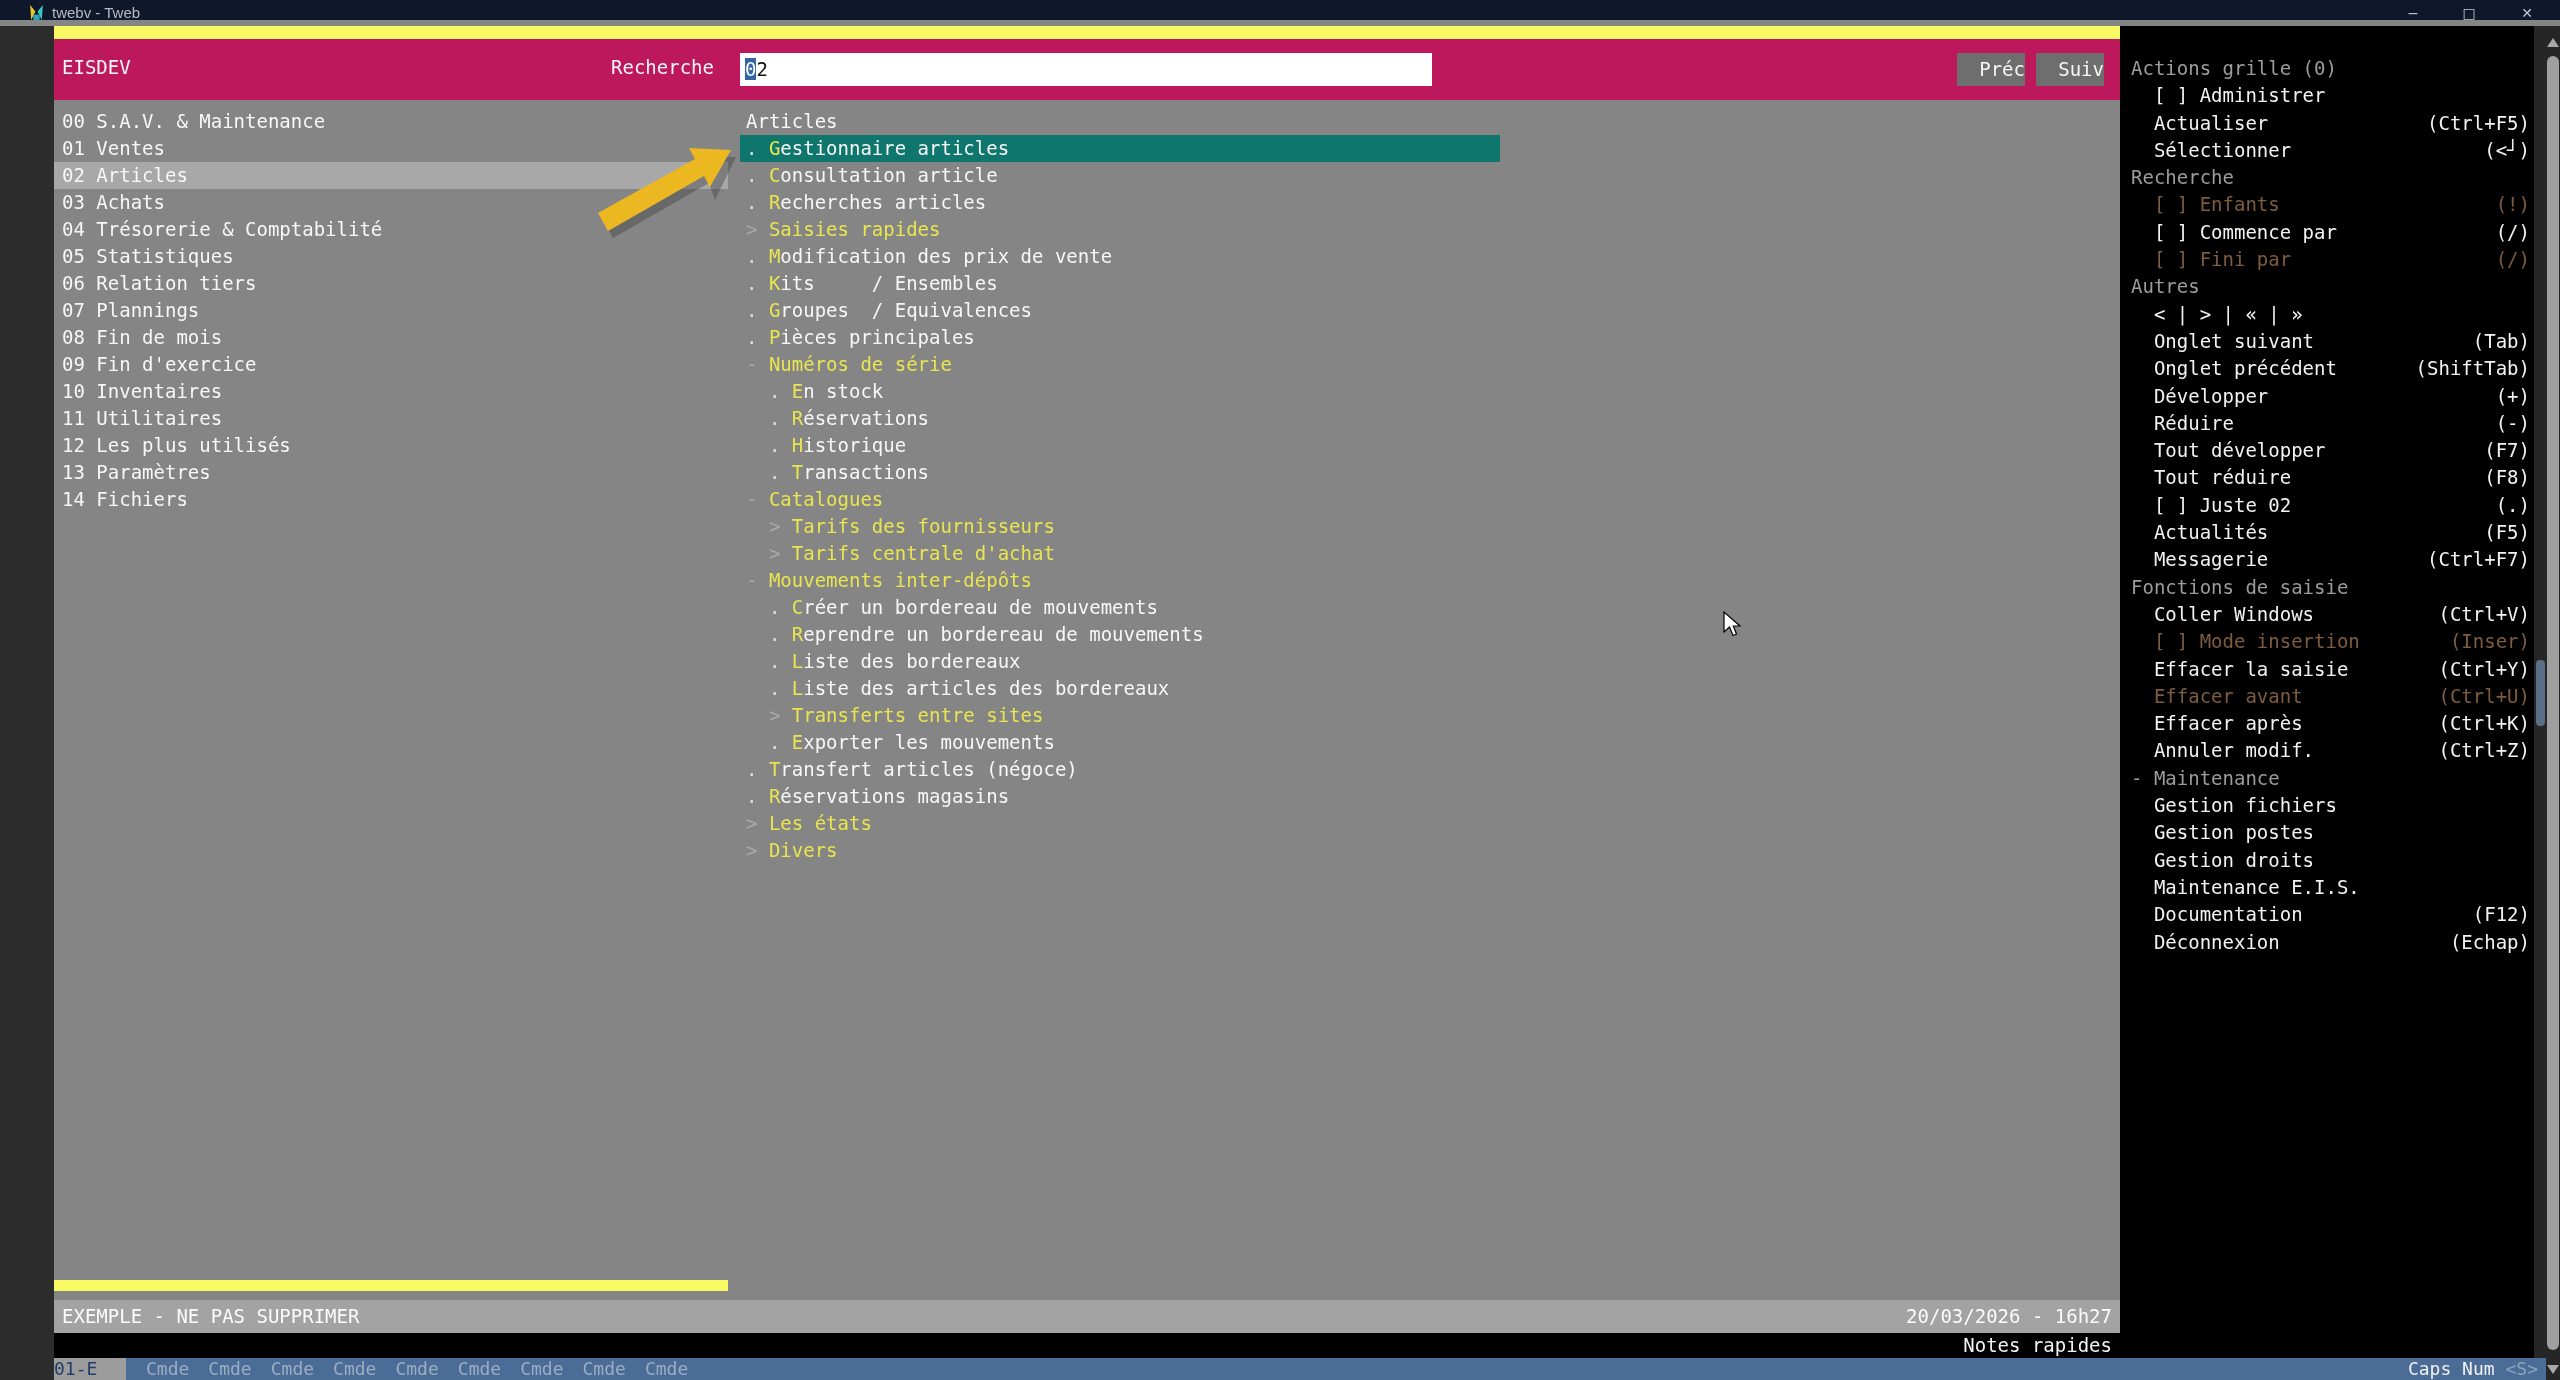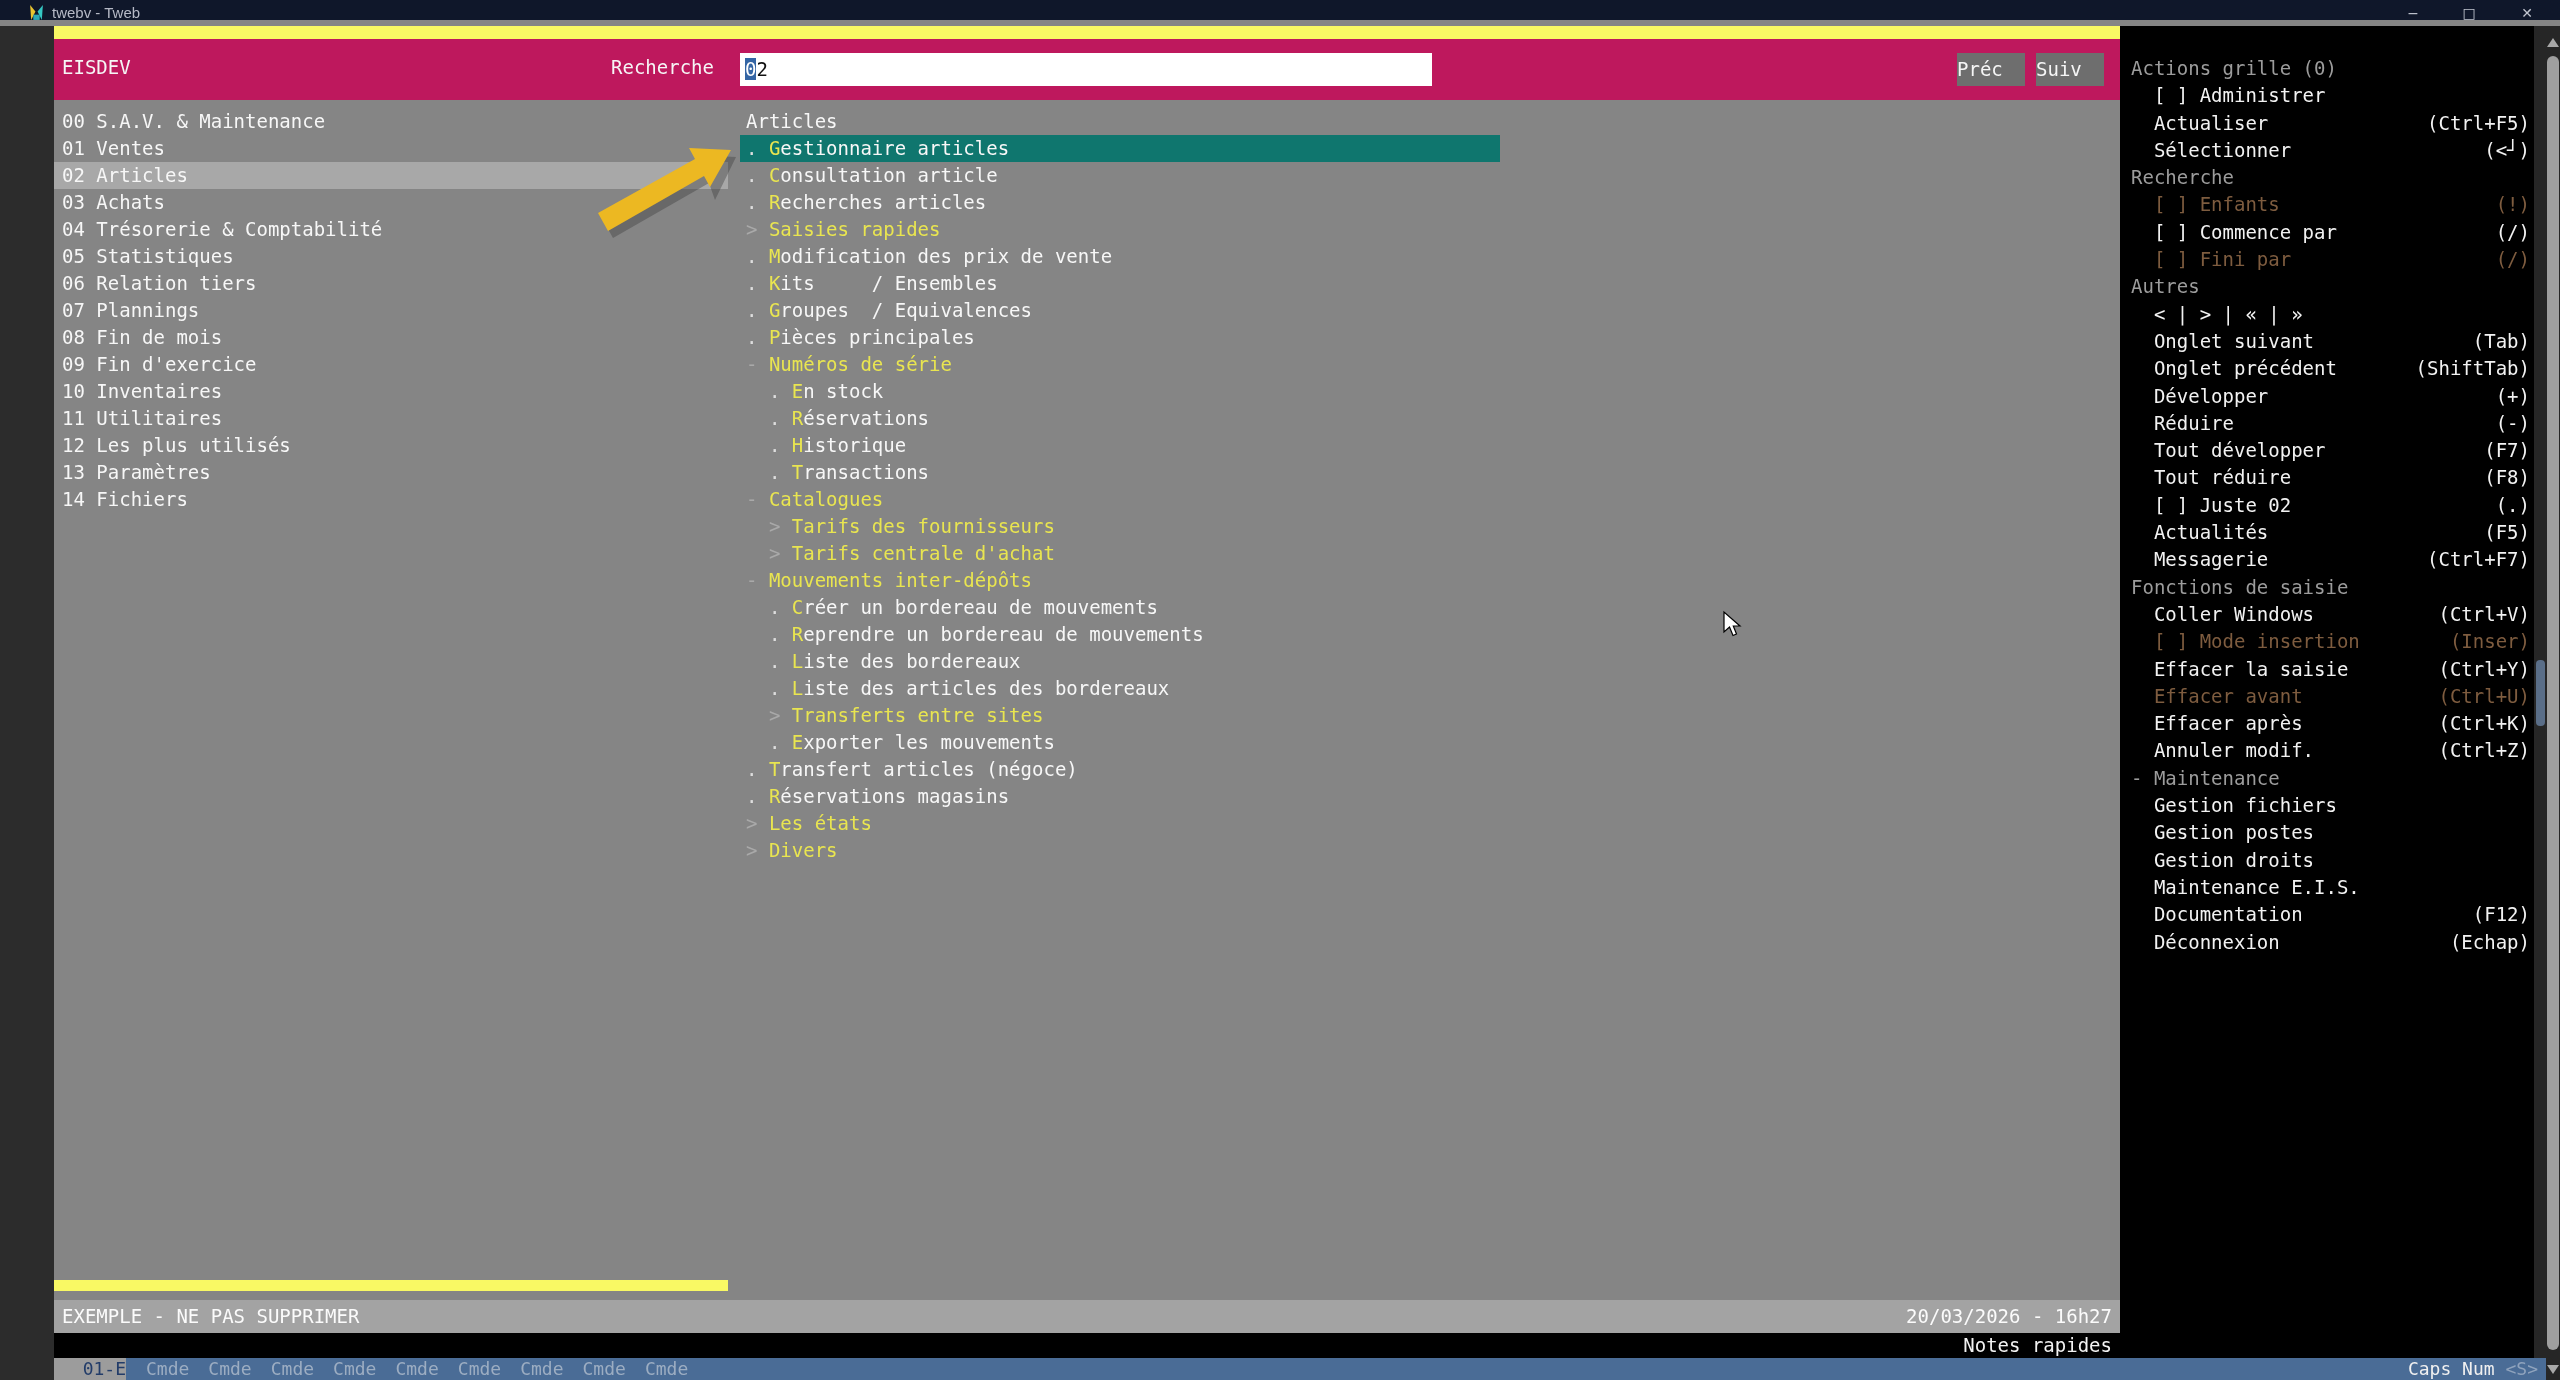--- a/index.html
+++ b/index.html
@@ -11,41 +11,41 @@
   #app-icon{position:absolute;left:28px;top:4px;width:17px;height:17px}
   .winbtn{position:absolute;top:0;width:34px;height:26px;text-align:center;line-height:26px;color:#c2c6d0;font-size:14px;font-family:"DejaVu Sans",sans-serif}
   #btn-min{left:2396px}#btn-max{left:2452px}#btn-close{left:2510px}
   #leftstrip{left:0;top:26px;width:54px;height:1354px;background:#2c2c2c}
   #ybar-top{left:54px;top:26px;width:2066px;height:13px;background:#f9f964}
   #headerbar{left:54px;top:39px;width:2066px;height:61px;background:#be185d;color:#f6f6f6}
   #session{position:absolute;left:8px;top:17px}
   #search-label{position:absolute;left:557px;top:17px}
   #search-input{position:absolute;left:686px;top:14px;width:692px;height:33px;background:#ffffff;color:#111;line-height:33px;padding-left:5px;white-space:pre}
   #search-input .selch{background:#3465a4;color:#fff}
-  .hbtn{position:absolute;top:14px;width:68px;height:33px;background:#6e6e6e;color:#f6f6f6;text-align:left;line-height:33px;cursor:default}
+  .hbtn{position:absolute;top:14px;width:68px;height:33px;background:#6e6e6e;color:#f6f6f6;text-align:right;line-height:33px;cursor:default}
   #btn-prec{left:1903px}#btn-suiv{left:1982px}
   #content{left:54px;top:100px;width:2066px;height:1200px;background:#858585;overflow:hidden}
   #left-menu{position:absolute;left:0;top:8px;width:674px;color:#f7f7f7}
   .mrow{height:27px;line-height:27px;white-space:pre}
   #left-menu .mrow{padding-left:8px}
   .selL{background:#a8a8a8}
   #articles-menu{position:absolute;left:686px;top:8px;width:1380px;color:#f7f7f7}
   #articles-title{height:27px;line-height:27px;padding-left:6px}
   #articles-menu .mrow{padding-left:6px}
   .selM{background:#0f766e;width:760px}
   .yel{color:#e9e550}
   .pfx{color:#dedede}.pfx2{color:#a9a9a9}
   #ybar-bottom{position:absolute;left:0;top:1180px;width:674px;height:11px;background:#f9f964}
   #statusrow{left:54px;top:1300px;width:2066px;height:33px;background:#a3a3a3;color:#fbfbfb;line-height:33px}
   #example-text{position:absolute;left:8px}
   #datetime{position:absolute;right:8px}
   #notesrow{left:54px;top:1333px;width:2066px;height:25px;background:#000;color:#f2f2f2;line-height:25px}
   #notes-label{position:absolute;right:8px}
   #tabbar{left:54px;top:1358px;width:2492px;height:22px;background:#4a6c96;font-size:18px}
-  #tab-active{position:absolute;left:0;top:0;width:72px;height:22px;background:#9c9c9c;color:#223c69;text-align:right;line-height:22px}
+  #tab-active{position:absolute;left:0;top:0;width:72px;height:22px;background:#9c9c9c;color:#223c69;text-align:left;line-height:22px}
   #tab-list{position:absolute;left:92px;top:0;display:flex;gap:19px;height:22px;line-height:22px;color:#9cadc2}
   #caps{position:absolute;right:8px;top:0;line-height:22px;color:#f0f0f0}
   #caps .mode{color:#8fa3bd}
   #sidebar{left:2120px;top:26px;width:414px;height:1332px;background:#000;padding:29px 4px 12px 11px}
   .srow{display:flex;justify-content:space-between;height:27.3px;line-height:27.3px;white-space:pre}
   .srow.header{color:#9c9c9c}.srow.normal{color:#f2f2f2}.srow.dim{color:#7e5c3f}
   .slab{white-space:pre}.skey{white-space:pre}
   #gutter{left:2534px;top:26px;width:12px;height:1332px;background:#262626}
   #scroll-pill{position:absolute;left:2px;top:634px;width:9px;height:66px;background:#5a6e88;border-radius:4px}
   #scrollbar{left:2546px;top:26px;width:14px;height:1354px;background:#262626}

